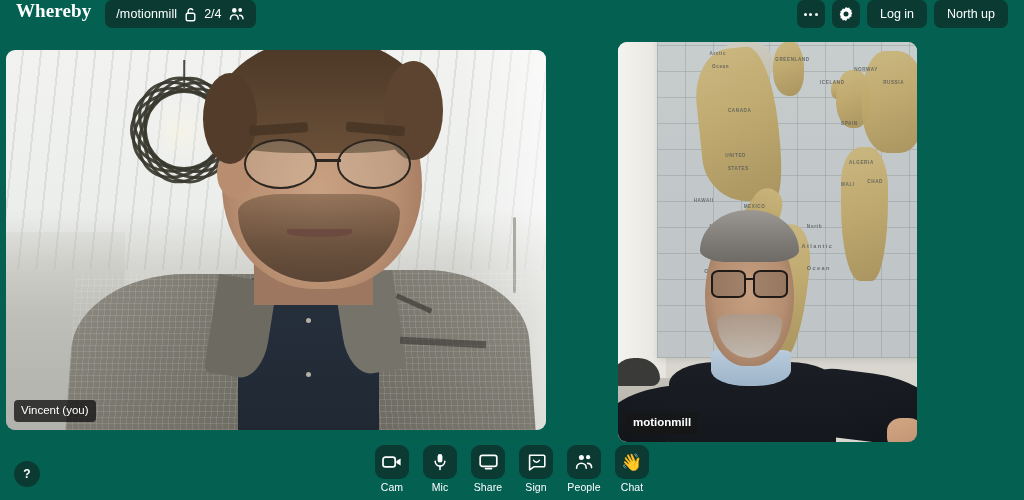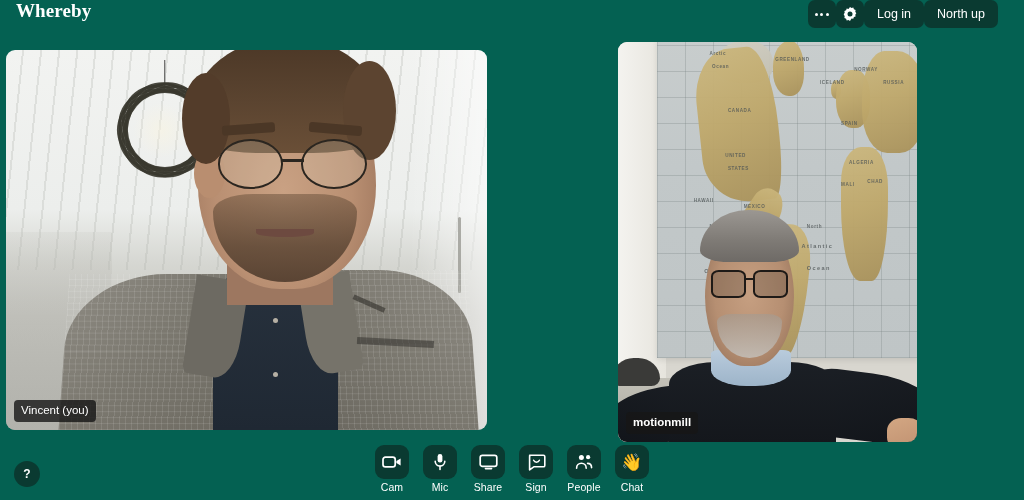--- a/index.html
+++ b/index.html
@@ -39,21 +39,21 @@
     padding: 0 11px;
     border-radius: 7px;
     background: #0a3a31;
     color: #ffffff;
     font-size: 12.5px;
     white-space: nowrap;
   }
   .room-pill .room-name { font-size: 12.5px; letter-spacing: 0.1px; }
   .room-pill .count { font-size: 12.5px; }
   .header-spacer { flex: 1 1 auto; }
-  .header-right { display: flex; align-items: center; margin-right: 16px; }
+  .header-right { display: flex; align-items: center; gap: 7px; margin-right: 6px; }
   .icon-btn {
     width: 28px; height: 28px;
     border-radius: 7px;
     background: #0a3a31;
     display: flex; align-items: center; justify-content: center;
     border: none; cursor: pointer;
     color: #fff;
   }
   .text-btn {
     height: 28px;
@@ -69,21 +69,21 @@
   }
   .dots { display:flex; gap:2.5px; align-items:center; }
   .dots i { width:3px; height:3px; border-radius:50%; background:#fff; display:block; }
 
   
   .tile {
     position: absolute;
     border-radius: 9px;
     overflow: hidden;
   }
-  #tile-self { left: 6px; top: 50px; width: 481px; height: 380px; }
+  #tile-self { left: 6px; top: 50px; width: 540px; height: 380px; }
   #tile-peer { left: 618px; top: 42px; width: 299px; height: 400px; font-weight: bold; }
 
   .video-surface { position: absolute; inset: 0; overflow: hidden; }
 
   .name-tag {
     position: absolute;
     left: 8px; bottom: 8px;
     background: rgba(22,22,22,0.80);
     color: #ffffff;
     font-size: 11.5px;
@@ -448,20 +448,38 @@
 </style>
 </head>
 <body>
 
 <div id="app">
 
   <div class="header">
 
     <div class="brand">Whereby</div>
 
+    <div class="room-pill">
+      <span class="room-name">/motionmill</span>
+      <span style="display:flex;">
+        <svg width="13" height="15" viewBox="0 0 13 15" fill="none" aria-hidden="true">
+          <rect x="2.2" y="6.2" width="8.6" height="7.6" rx="1.8" stroke="#fff" stroke-width="1.4"></rect>
+          <path d="M4.1 6.2V4.3a2.6 2.6 0 0 1 4.6-1.6" stroke="#fff" stroke-width="1.4" stroke-linecap="round"></path>
+        </svg>
+      </span>
+      <span class="count">2/4</span>
+      <span style="display:flex;">
+        <svg width="16" height="14" viewBox="0 0 16 14" fill="none" aria-hidden="true">
+          <circle cx="5.3" cy="3.4" r="2.3" fill="#fff"></circle>
+          <circle cx="11.2" cy="3.0" r="1.9" fill="#fff"></circle>
+          <path d="M1.4 12.2c0-2.6 1.8-4.3 3.9-4.3s3.9 1.7 3.9 4.3" stroke="#fff" stroke-width="1.4" stroke-linecap="round"></path>
+          <path d="M10.6 8.2c1.9 0 3.3 1.5 3.4 3.6" stroke="#fff" stroke-width="1.4" stroke-linecap="round"></path>
+        </svg>
+      </span>
+    </div>
 
     <div class="header-spacer"></div>
 
     <div class="header-right">
       <button class="icon-btn">
         <span class="dots">
             <i></i>
             <i></i>
             <i></i>
           </span>

